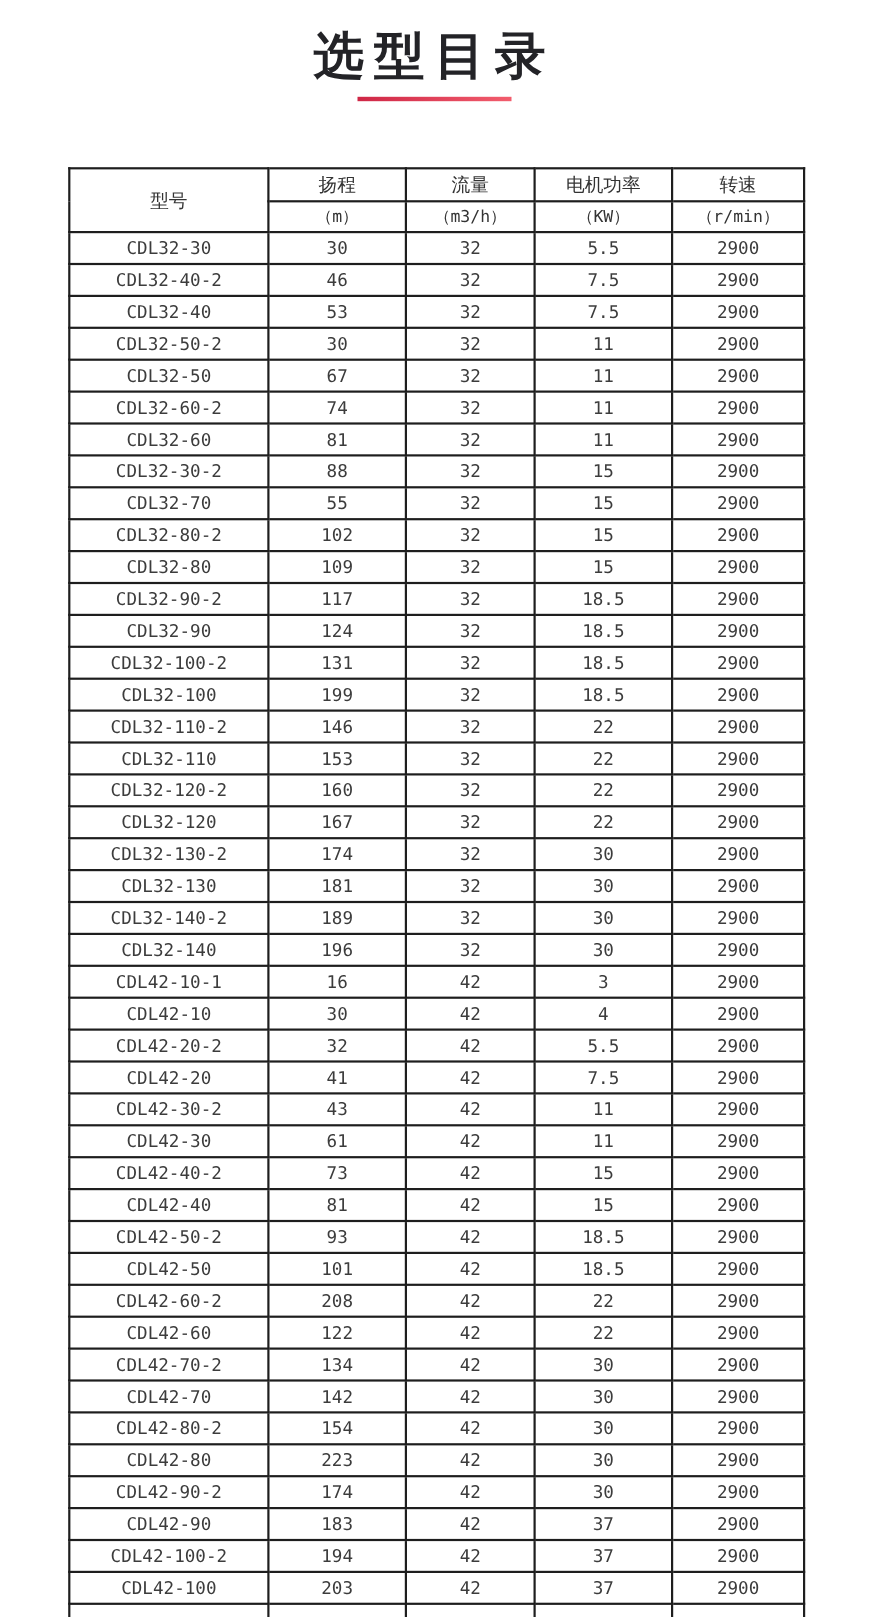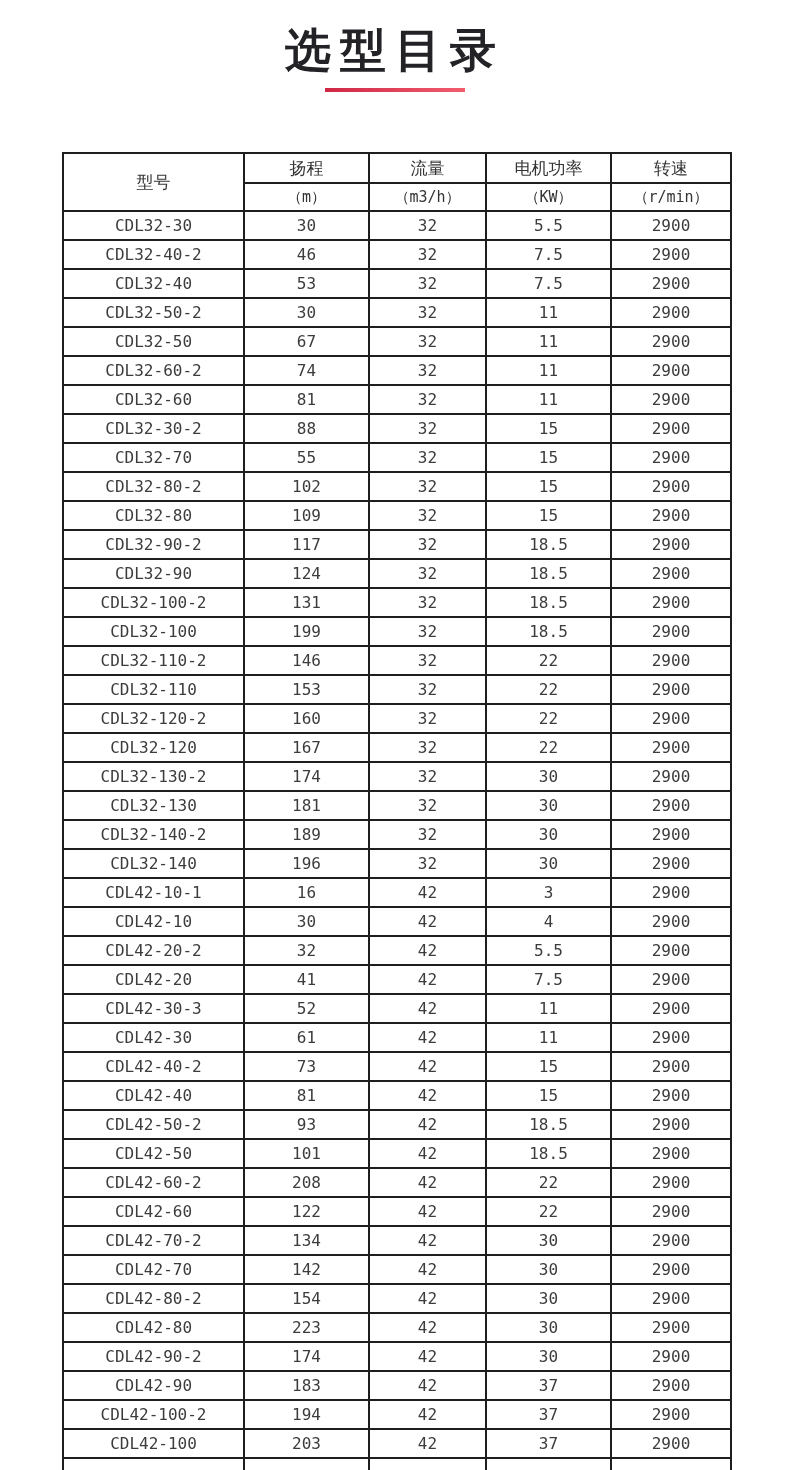--- a/index.html
+++ b/index.html
@@ -268,22 +268,22 @@
           <td>2900</td>
         </tr>
         <tr>
           <td>CDL42-20</td>
           <td>41</td>
           <td>42</td>
           <td>7.5</td>
           <td>2900</td>
         </tr>
         <tr>
-          <td>CDL42-30-3</td>
-          <td>52</td>
+          <td>CDL42-30-2</td>
+          <td>43</td>
           <td>42</td>
           <td>11</td>
           <td>2900</td>
         </tr>
         <tr>
           <td>CDL42-30</td>
           <td>61</td>
           <td>42</td>
           <td>11</td>
           <td>2900</td>

